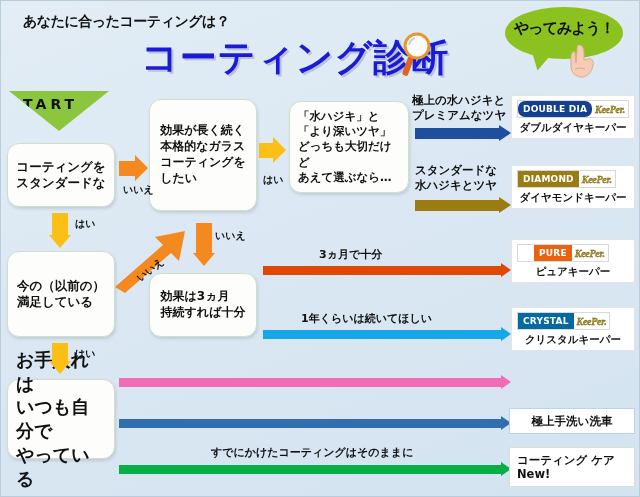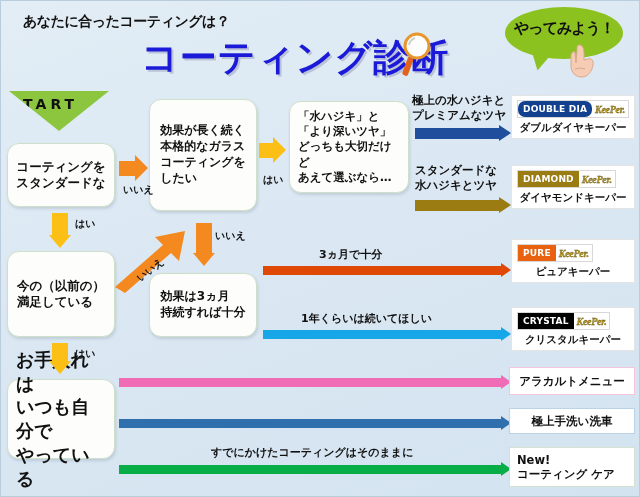--- a/index.html
+++ b/index.html
@@ -401,40 +401,39 @@
       <div class="name" style="background: rgb(154, 124, 18);">DIAMOND</div>
       <div class="kp">
           <span>KeePer.</span>
         </div>
     </div>
     <div class="jp">ダイヤモンドキーパー</div>
   </div>
 
   <div class="abs prod" id="p3">
     <div class="logo">
-      <div class="name" style="background: rgb(232, 98, 15);">PURE</div>
+      <div class="name" style="background: rgb(232, 98, 15); margin-left: 16px;">PURE</div>
       <div class="kp">
           <span>KeePer.</span>
         </div>
     </div>
     <div class="jp">ピュアキーパー</div>
   </div>
 
   <div class="abs prod" id="p4">
     <div class="logo">
-      <div class="name" style="background: #000000; text-align: center;">CRYSTAL</div>
+      <div class="name" style="background: #0369a1; text-align: center;">CRYSTAL</div>
       <div class="kp">
           <span>KeePer.</span>
         </div>
     </div>
     <div class="jp">クリスタルキーパー</div>
   </div>
 
-  <div class="abs simple-card" id="p5">アラカルトメニュー</div>
   <div class="abs simple-card" id="p6">極上手洗い洗車</div>
   <div class="abs simple-card" id="p7">
     <div>
+      <span class="two">コーティング ケア</span>
       <span class="two">New!</span>
-      <span class="two">コーティング ケア</span>
     </div>
   </div>
 
 </div>
 
 </body></html>

